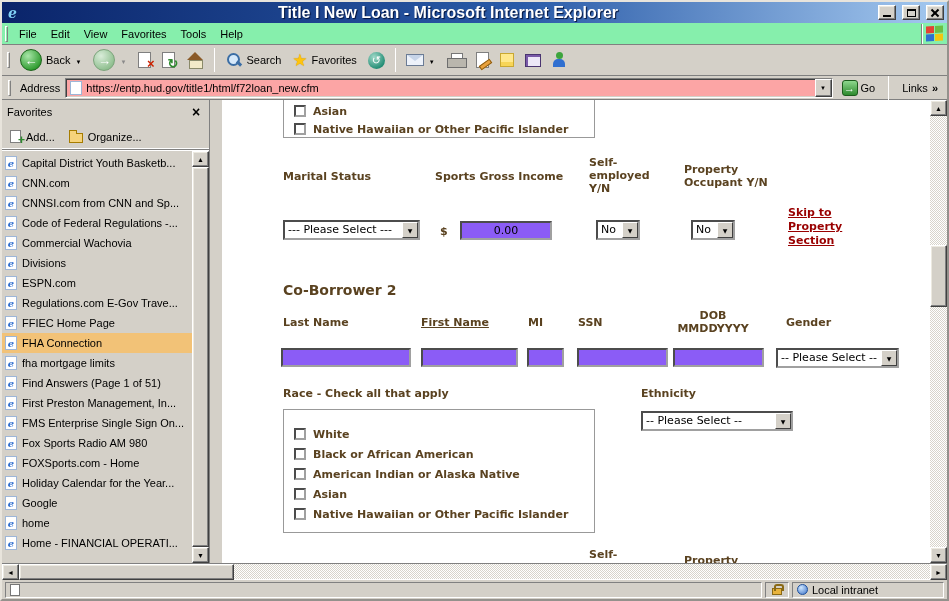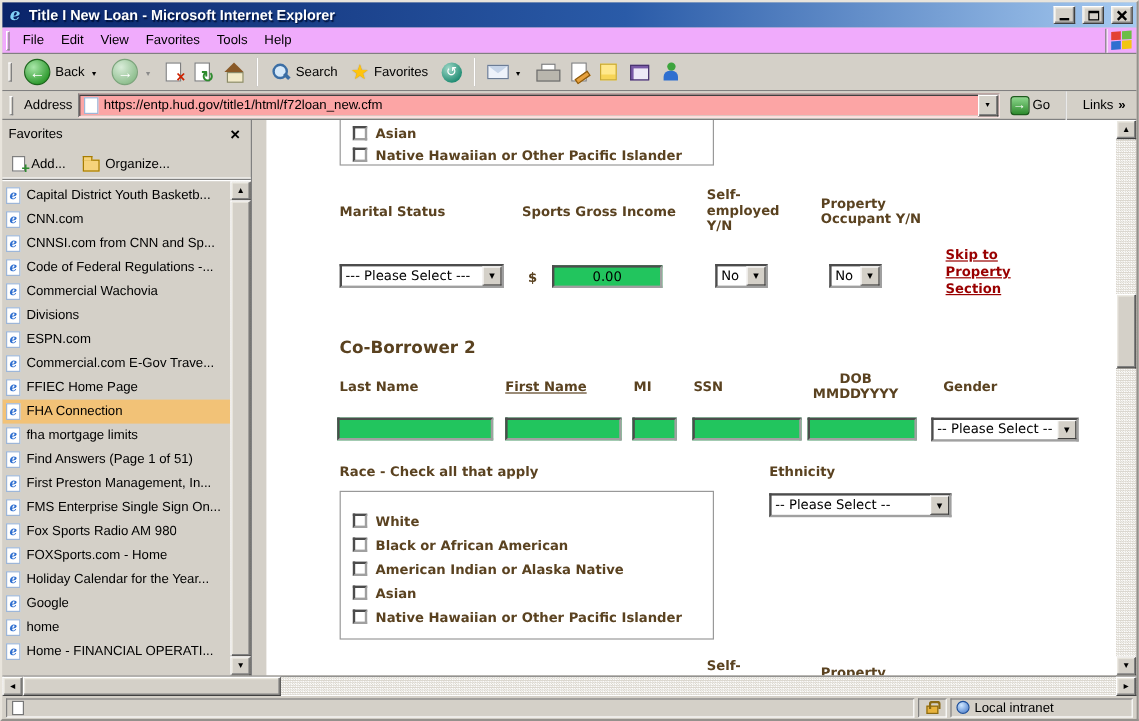--- a/index.html
+++ b/index.html
@@ -5,31 +5,31 @@
 <style>
   * { box-sizing: border-box; margin: 0; padding: 0; }
   html, body { width: 949px; height: 601px; overflow: hidden; }
   body { font-family: "Liberation Sans", sans-serif; font-size: 11px; color: #000; background: #D4D0C8; }
 
   .window { width: 949px; height: 601px; border: 2px outset #E8E4DC; background: #D4D0C8; display: flex; flex-direction: column; }
 
   
   .titlebar { height: 21px; flex: 0 0 auto; background: linear-gradient(90deg, #0A246A 0%, #2A5BA8 55%, #A6CAF0 100%); display: flex; align-items: center; padding: 0 3px; gap: 4px; }
   .ie-e { width: 15px; height: 15px; display: flex; align-items: center; justify-content: center; font-family: "DejaVu Serif", serif; font-style: italic; font-weight: bold; font-size: 14px; color: #7FD0F7; text-shadow: 0 0 1px #003; }
-  .titlebar-title { flex: 1; color: #fff; font-weight: bold; font-size: 12px; white-space: nowrap; overflow: hidden; text-shadow: 1px 1px 1px #00113a; }
+  .titlebar-title { flex: 1; color: #fff; font-weight: bold; font-size: 16px; white-space: nowrap; overflow: hidden; text-shadow: 1px 1px 1px #00113a; text-align: center; }
   .tb-ctl { width: 18px; height: 15px; margin-left: 2px; background: #D4D0C8; border: 1px solid; border-color: #FFFFFF #404040 #404040 #FFFFFF; box-shadow: inset -1px -1px 0 #808080, inset 1px 1px 0 #ECE9E0; display: flex; align-items: center; justify-content: center; }
   .glyph-min { width: 8px; height: 2px; background: #000; margin-top: 7px; }
   .glyph-max { width: 9px; height: 8px; border: 1px solid #000; border-top-width: 2px; }
   .glyph-close { position: relative; width: 10px; height: 10px; }
   .glyph-close::before, .glyph-close::after { content: ""; position: absolute; left: 4px; top: 0; width: 2px; height: 10px; background: #000; }
   .glyph-close::before { transform: rotate(45deg); }
   .glyph-close::after { transform: rotate(-45deg); }
 
   
-  .menubar { height: 22px; flex: 0 0 auto; display: flex; align-items: center; border-bottom: 1px solid #808080; background: #f0abfc; }
+  .menubar { height: 22px; flex: 0 0 auto; display: flex; align-items: center; border-bottom: 1px solid #808080; background: #86efac; }
   .grip { width: 3px; height: 16px; border: 1px solid; border-color: #fff #808080 #808080 #fff; margin: 0 4px 0 3px; flex: 0 0 auto; }
   .menu-item { padding: 3px 7px; }
   .spring { flex: 1; }
   .logo-box { width: 26px; height: 20px; display: flex; align-items: center; justify-content: center; border-left: 1px solid #808080; box-shadow: 1px 0 0 #fff inset; }
   .win-flag { display: grid; grid-template-columns: 8px 8px; grid-template-rows: 7px 7px; gap: 1px; transform: skewY(-4deg); }
   .win-flag i { display: block; }
   .win-flag .r { background: #E34234; } .win-flag .g { background: #6CBE45; }
   .win-flag .b { background: #2F6FD0; } .win-flag .y { background: #F2C511; }
 
   
@@ -118,21 +118,21 @@
   
   .content { flex: 1; display: flex; overflow: hidden; padding-left: 12px; }
   .form { flex: 1; position: relative; background: #fff; overflow: hidden; font-family: "DejaVu Sans", sans-serif; }
   .flabel { position: absolute; font-weight: bold; color: #5A4220; font-size: 11px; line-height: 13px; }
   .h2 { position: absolute; font-weight: bold; color: #5A4220; font-size: 14px; }
   .gbox { position: absolute; border: 1px solid #999; background: #fff; }
   .chk-row { display: flex; align-items: center; gap: 7px; padding-left: 10px; }
   .chk-row.h18 { height: 18px; } .chk-row.h20 { height: 20px; }
   .chk { width: 12px; height: 12px; background: #fff; border: 2px inset #A0A0A0; flex: 0 0 auto; }
   .chk-label { font-weight: bold; color: #5A4220; font-size: 11px; white-space: nowrap; }
-  .txt { position: absolute; background: #22c55e; border: 2px inset #A0A0A0; font-family: "DejaVu Sans", sans-serif; font-size: 11px; padding: 0 2px; }
+  .txt { position: absolute; background: #8b5cf6; border: 2px inset #A0A0A0; font-family: "DejaVu Sans", sans-serif; font-size: 11px; padding: 0 2px; }
   .sel { position: absolute; height: 20px; background: #fff; border: 2px inset #A0A0A0; display: flex; align-items: stretch; }
   .sel-text { flex: 1; font-size: 11px; line-height: 15px; padding: 0 3px; white-space: nowrap; overflow: hidden; }
   .sel-btn { width: 16px; flex: 0 0 auto; background: #D4D0C8; border: 1px solid; border-color: #fff #404040 #404040 #fff; display: flex; align-items: center; justify-content: center; }
   .sel-btn::after { content: "▼"; font-size: 6px; }
   .skip { position: absolute; width: 80px; color: #990000; font-weight: bold; font-size: 11px; line-height: 14px; text-decoration: underline; }
 
   .vscroll { width: 17px; flex: 0 0 auto; position: relative; }
   .vscroll .up { position: absolute; top: 0; left: 0; }
   .vscroll .down { position: absolute; bottom: 0; left: 0; }
   .vscroll .sthumb { position: absolute; left: 0; top: 145px; width: 17px; height: 62px; }
@@ -310,21 +310,21 @@
             <div class="fav-item">
               <span class="fav-ic"></span>
               <span class="fav-label">Divisions</span>
             </div>
             <div class="fav-item">
               <span class="fav-ic"></span>
               <span class="fav-label">ESPN.com</span>
             </div>
             <div class="fav-item">
               <span class="fav-ic"></span>
-              <span class="fav-label">Commercial.com E-Gov Trave...</span>
+              <span class="fav-label">Regulations.com E-Gov Trave...</span>
             </div>
             <div class="fav-item">
               <span class="fav-ic"></span>
               <span class="fav-label">FFIEC Home Page</span>
             </div>
             <div class="fav-item selected">
               <span class="fav-ic"></span>
               <span class="fav-label">FHA Connection</span>
             </div>
             <div class="fav-item">

